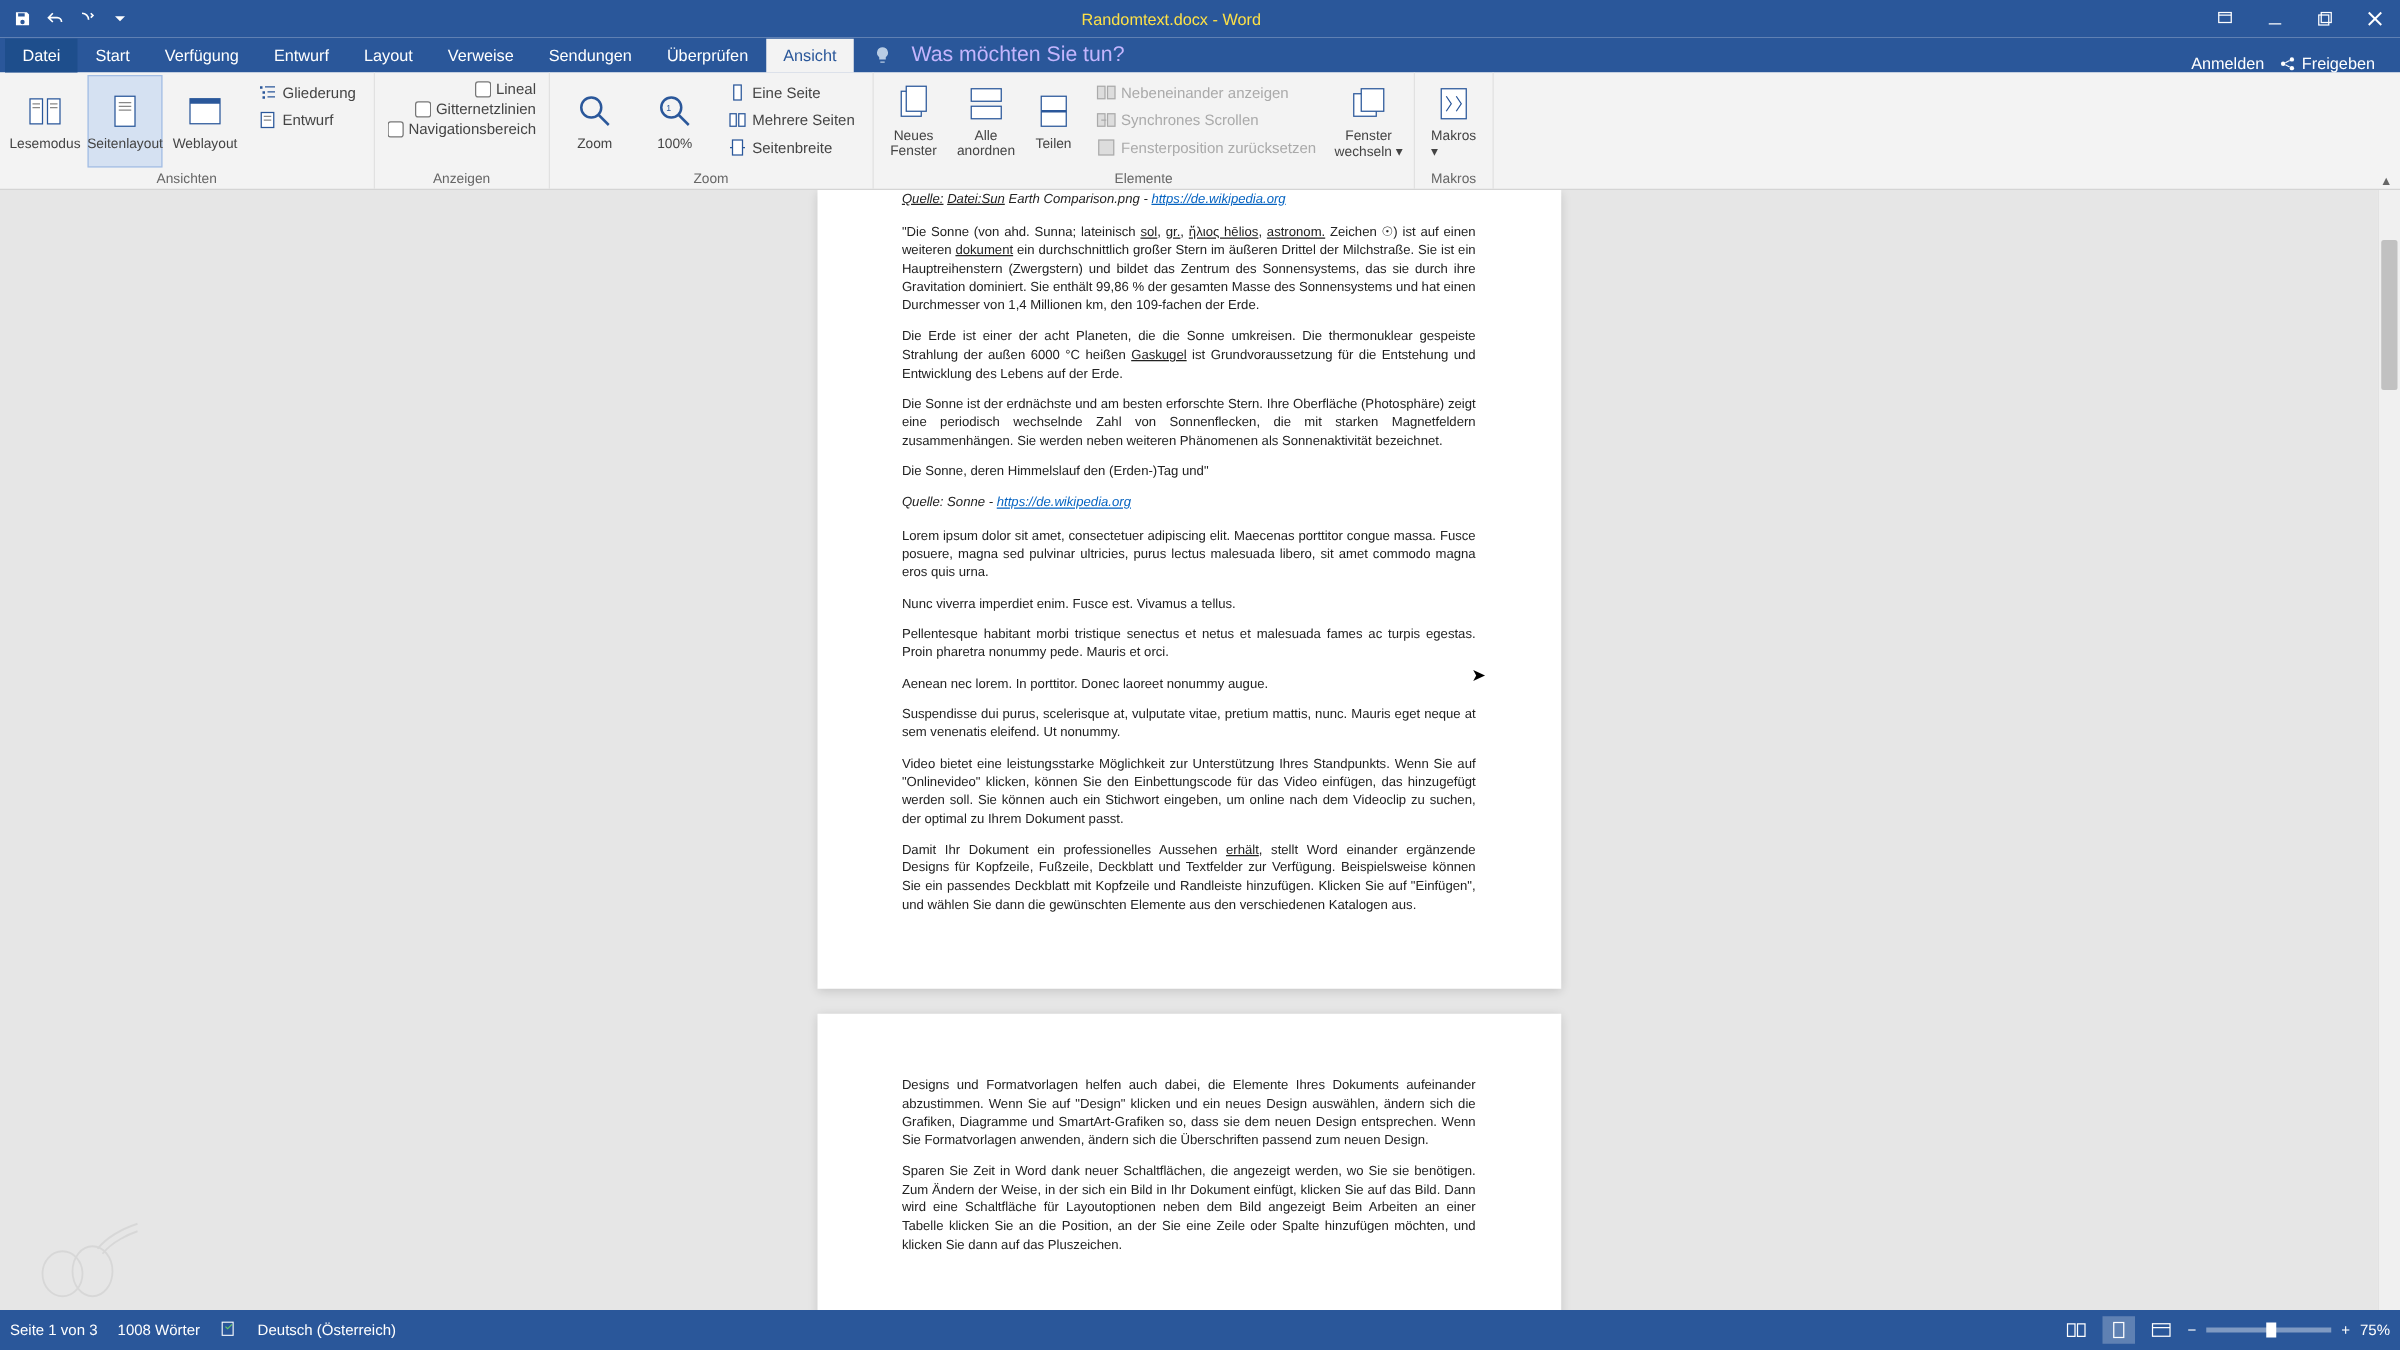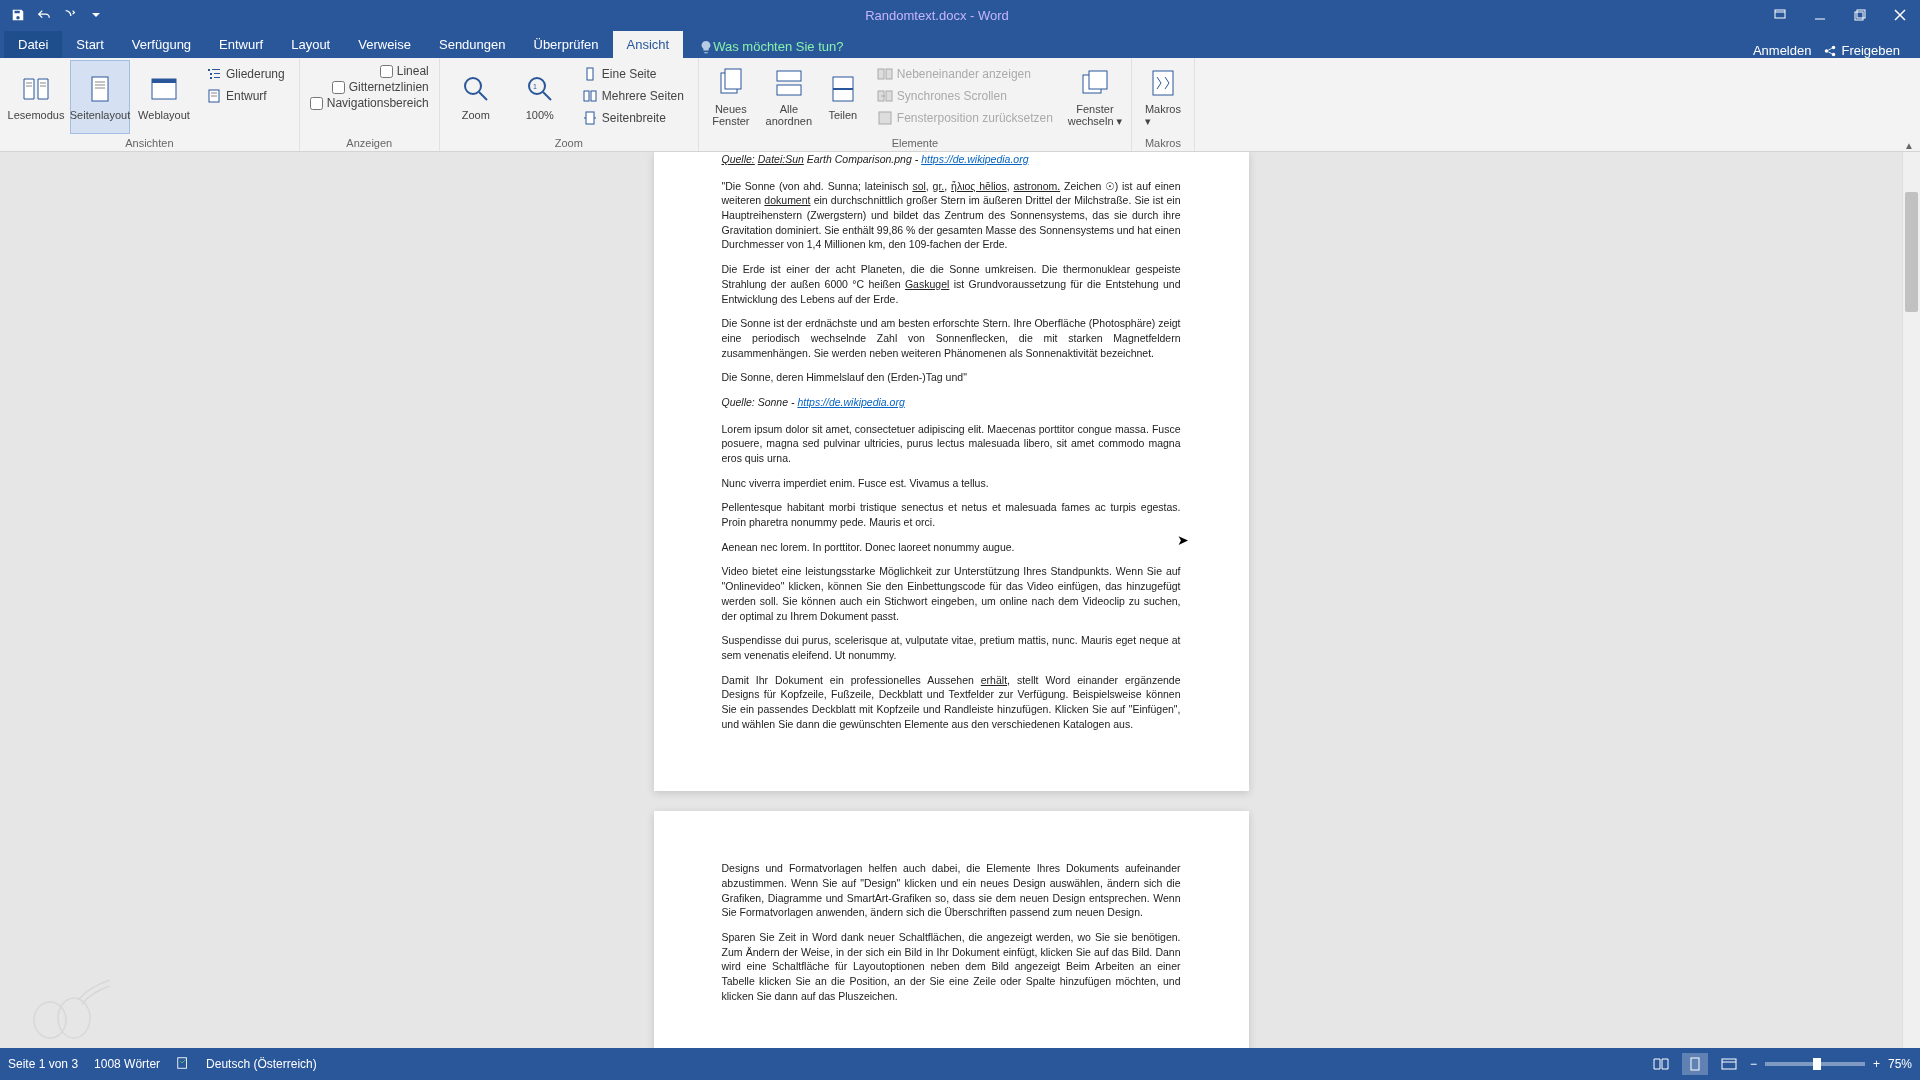--- a/index.html
+++ b/index.html
@@ -1,28 +1,28 @@
 <!DOCTYPE html>
 <html><head>
 <meta charset="utf-8">
 <style>
 * { margin: 0; padding: 0; box-sizing: border-box; font-family: 'Segoe UI', Tahoma, sans-serif; }
 body { background: #fff; overflow: hidden; width: 1920px; height: 1080px; position: relative; }
 
-.titlebar { background: #2a579a; height: 30px; display: flex; align-items: center; color: #c4b5fd; font-size: 12px; }
+.titlebar { background: #2a579a; height: 30px; display: flex; align-items: center; color: #fde047; font-size: 12px; }
 .qat { display: flex; align-items: center; gap: 2px; padding: 0 6px; }
 .qat-btn { width: 24px; height: 24px; display: flex; align-items: center; justify-content: center; color: #fff; cursor: pointer; }
 .title-center { flex: 1; text-align: center; font-size: 13px; }
 .win-controls { display: flex; }
 .win-btn { width: 40px; height: 30px; display: flex; align-items: center; justify-content: center; color: #fff; cursor: pointer; }
 
 .tabs { background: #2a579a; height: 28px; display: flex; align-items: flex-end; padding: 0 4px; }
 .tab { padding: 6px 14px; color: #fff; font-size: 13px; cursor: pointer; }
 .tab.active { background: #f3f3f3; color: #2a579a; }
-.tell-me { flex: 0 0 auto; margin-left: 8px; color: #86efac; font-size: 13px; display: flex; align-items: center; gap: 0; padding: 4px 8px; }
+.tell-me { flex: 0 0 auto; margin-left: 8px; color: #c4b5fd; font-size: 17px; display: flex; align-items: center; gap: 16px; padding: 4px 8px; }
 .tell-me-icon { width: 14px; height: 14px; fill: #b8cce4; }
 .tabs-right { margin-left: auto; display: flex; align-items: center; gap: 12px; padding-right: 16px; }
 .tabs-right span { color: #fff; font-size: 13px; cursor: pointer; }
 
 .ribbon { background: #f3f3f3; height: 94px; display: flex; border-bottom: 1px solid #d4d4d4; }
 .ribbon-group { display: flex; flex-direction: column; border-right: 1px solid #e1e1e1; padding: 2px 6px 0; }
 .ribbon-group-content { flex: 1; display: flex; align-items: flex-start; gap: 4px; }
 .ribbon-group-label { text-align: center; font-size: 11px; color: #666; padding: 2px 0; }
 .ribbon-big-btn { display: flex; flex-direction: column; align-items: center; justify-content: center; width: 60px; height: 74px; cursor: pointer; font-size: 11px; color: #444; gap: 4px; }
 .ribbon-big-btn.active { background: #d5e1f2; border: 1px solid #a3bde3; }
@@ -350,22 +350,22 @@
     </p>
     <p class="doc-para">Die Sonne ist der erdnächste und am besten erforschte Stern. Ihre Oberfläche (Photosphäre) zeigt eine periodisch wechselnde Zahl von Sonnenflecken, die mit starken Magnetfeldern zusammenhängen. Sie werden neben weiteren Phänomenen als Sonnenaktivität bezeichnet.</p>
     <p class="doc-para">Die Sonne, deren Himmelslauf den (Erden-)Tag und"</p>
     <p class="src-line">
       <span>Quelle: Sonne - </span><a class="link">https://de.wikipedia.org</a>
     </p>
     <p class="doc-para">Lorem ipsum dolor sit amet, consectetuer adipiscing elit. Maecenas porttitor congue massa. Fusce posuere, magna sed pulvinar ultricies, purus lectus malesuada libero, sit amet commodo magna eros quis urna.</p>
     <p class="doc-para">Nunc viverra imperdiet enim. Fusce est. Vivamus a tellus.</p>
     <p class="doc-para">Pellentesque habitant morbi tristique senectus et netus et malesuada fames ac turpis egestas. Proin pharetra nonummy pede. Mauris et orci.</p>
     <p class="doc-para">Aenean nec lorem. In porttitor. Donec laoreet nonummy augue.</p>
+    <p class="doc-para">Suspendisse dui purus, scelerisque at, vulputate vitae, pretium mattis, nunc. Mauris eget neque at sem venenatis eleifend. Ut nonummy.</p>
     <p class="doc-para">Video bietet eine leistungsstarke Möglichkeit zur Unterstützung Ihres Standpunkts. Wenn Sie auf "Onlinevideo" klicken, können Sie den Einbettungscode für das Video einfügen, das hinzugefügt werden soll. Sie können auch ein Stichwort eingeben, um online nach dem Videoclip zu suchen, der optimal zu Ihrem Dokument passt.</p>
-    <p class="doc-para">Suspendisse dui purus, scelerisque at, vulputate vitae, pretium mattis, nunc. Mauris eget neque at sem venenatis eleifend. Ut nonummy.</p>
     <p class="doc-para">
       <span>Damit Ihr Dokument ein professionelles Aussehen </span><span class="underline red-wavy">erhält</span><span>, stellt Word einander ergänzende Designs für Kopfzeile, Fußzeile, Deckblatt und Textfelder zur Verfügung. Beispielsweise können Sie ein passendes Deckblatt mit Kopfzeile und Randleiste hinzufügen. Klicken Sie auf "Einfügen", und wählen Sie dann die gewünschten Elemente aus den verschiedenen Katalogen aus.</span>
     </p>
   </div>
   <div class="page second">
     <p class="doc-para">Designs und Formatvorlagen helfen auch dabei, die Elemente Ihres Dokuments aufeinander abzustimmen. Wenn Sie auf "Design" klicken und ein neues Design auswählen, ändern sich die Grafiken, Diagramme und SmartArt-Grafiken so, dass sie dem neuen Design entsprechen. Wenn Sie Formatvorlagen anwenden, ändern sich die Überschriften passend zum neuen Design.</p>
     <p class="doc-para">Sparen Sie Zeit in Word dank neuer Schaltflächen, die angezeigt werden, wo Sie sie benötigen. Zum Ändern der Weise, in der sich ein Bild in Ihr Dokument einfügt, klicken Sie auf das Bild. Dann wird eine Schaltfläche für Layoutoptionen neben dem Bild angezeigt Beim Arbeiten an einer Tabelle klicken Sie an die Position, an der Sie eine Zeile oder Spalte hinzufügen möchten, und klicken Sie dann auf das Pluszeichen.</p>
   </div>
 </div>
 

